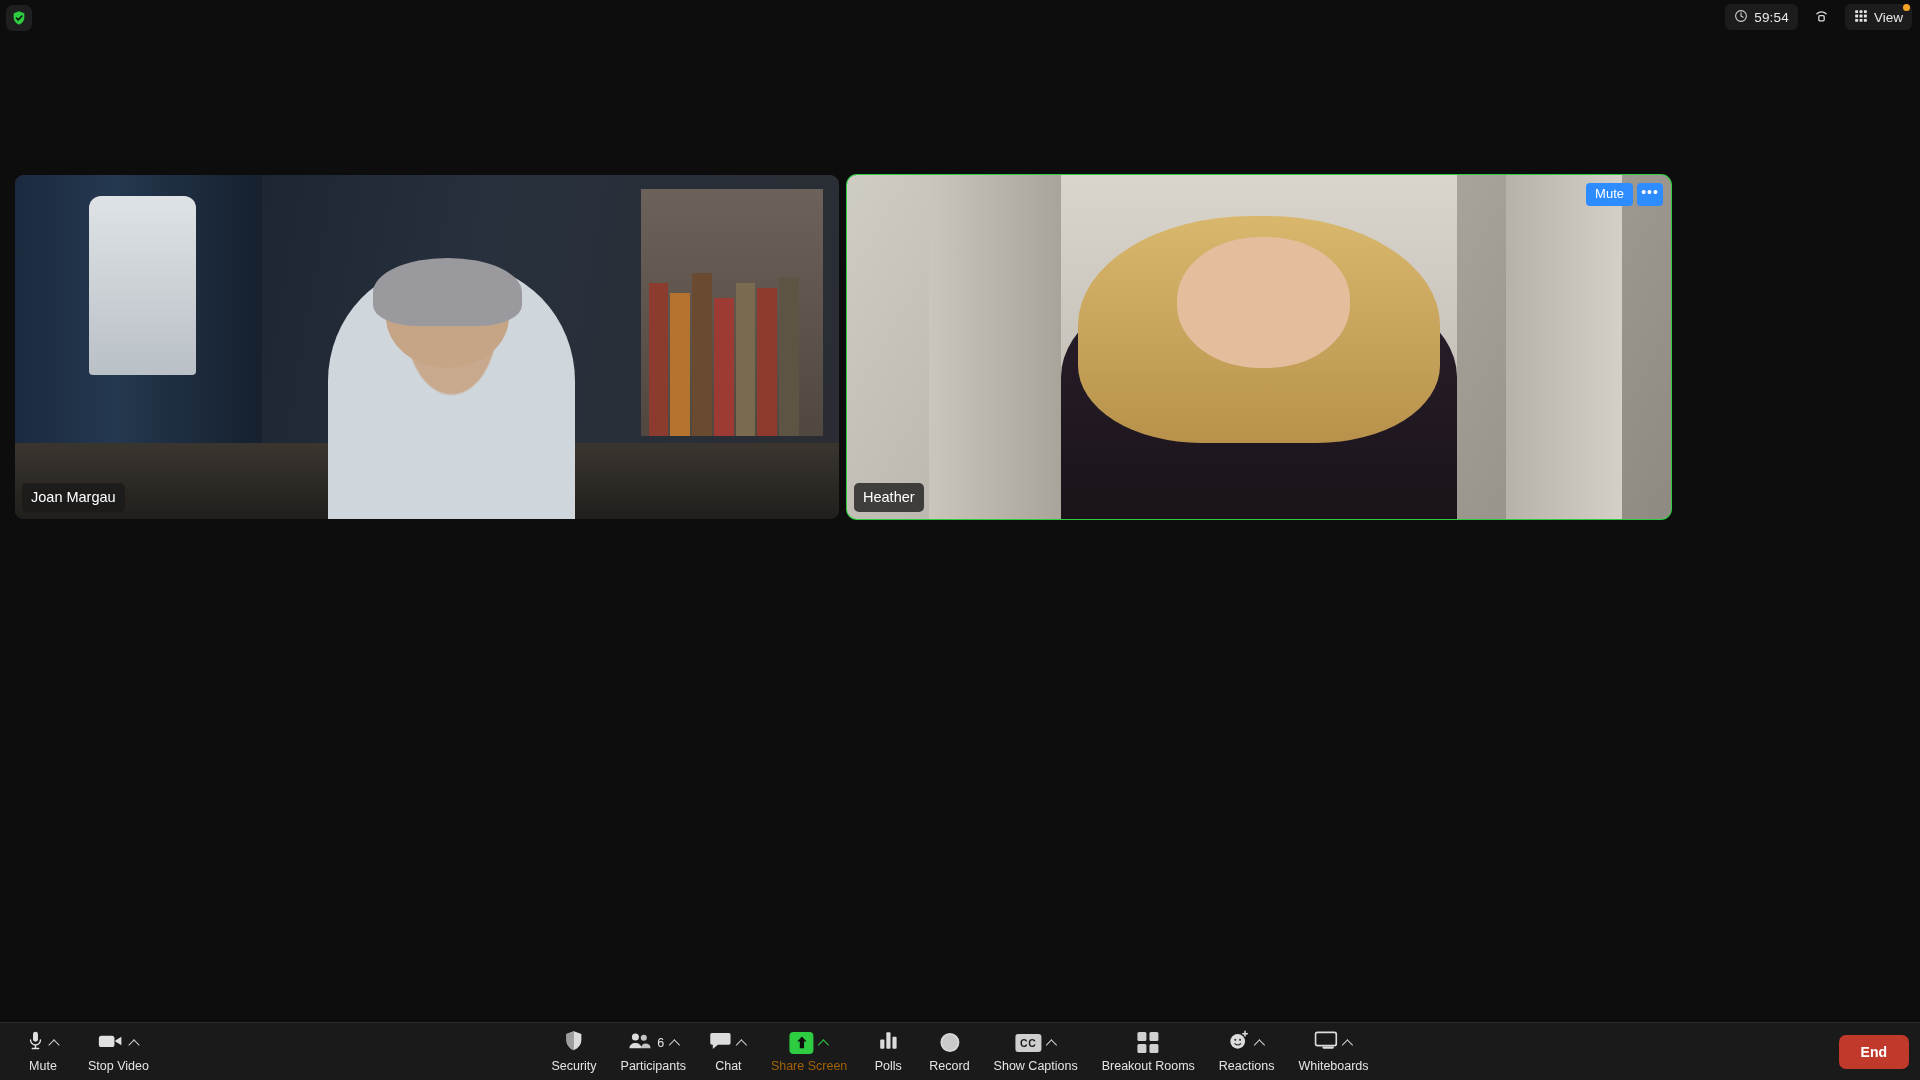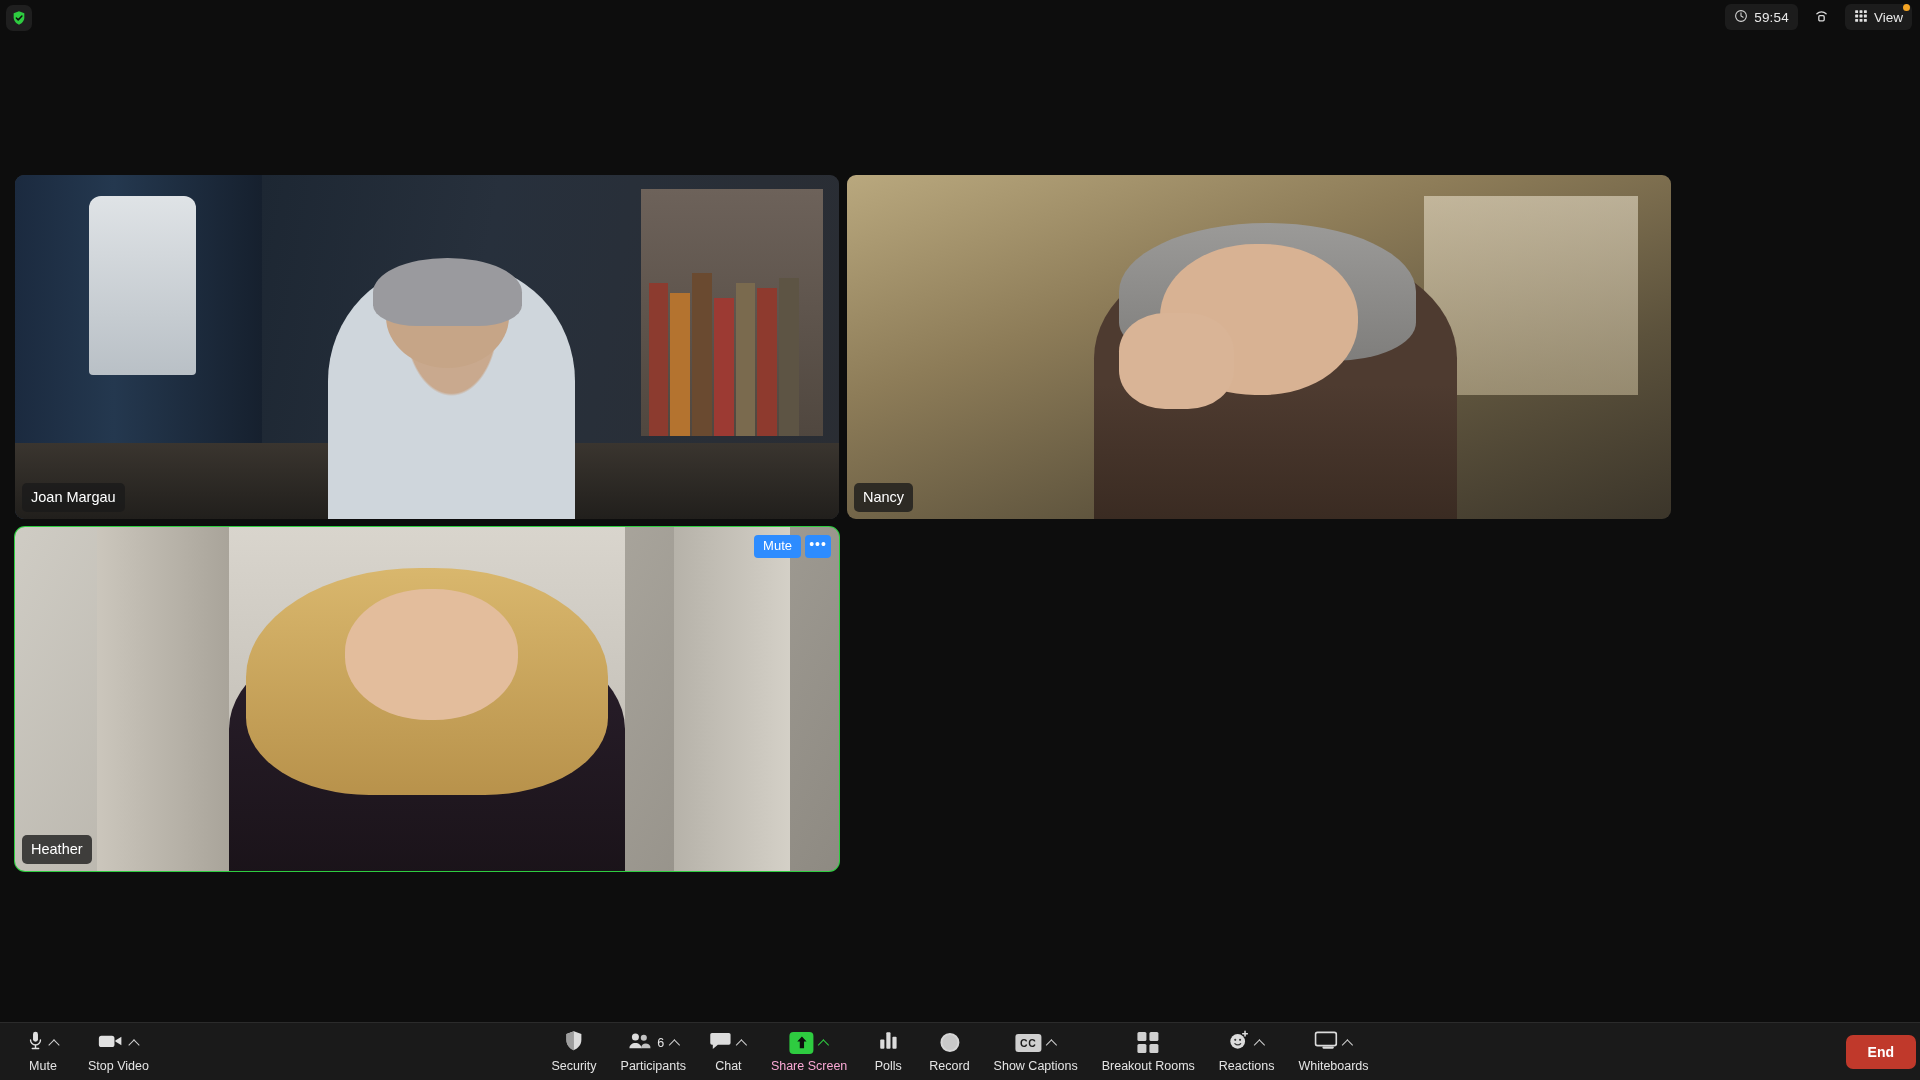--- a/index.html
+++ b/index.html
@@ -146,30 +146,30 @@
   .toolbar {
     position: absolute; left: 0; bottom: 0; width: 1920px; height: 58px;
     background: #1a1a1a; border-top: 1px solid #2b2b2b;
     display: flex; align-items: center;
   }
   .tb-left { position: absolute; left: 14px; display: flex; align-items: flex-start; gap: 4px; }
   .tb-center {
     position: absolute; left: 50%; transform: translateX(-50%);
     display: flex; align-items: flex-start; gap: 0px;
   }
-  .tb-right { position: absolute; right: 4px; }
+  .tb-right { position: absolute; right: 11px; }
 
   .tb-item {
     display: flex; flex-direction: column; align-items: center;
     min-width: 58px; padding: 0 12px; cursor: pointer; color: #e6e6e6;
     position: relative;
   }
   .tb-icon-row { display: flex; align-items: center; gap: 6px; height: 24px; }
   .tb-label { font-size: 12.5px; margin-top: 4px; color: #e4e4e4; white-space: nowrap; }
-  .tb-item.green .tb-label { color: #f9a8d4; }
+  .tb-item.green .tb-label { color: #a16207; }
   .tb-count { font-size: 12.5px; color: #e4e4e4; }
   .chev { width: 9px; height: 9px; position: relative; display: inline-block; }
   .chev::before {
     content: ""; position: absolute; left: 0; top: 3px;
     width: 7px; height: 7px; border-left: 1.6px solid #cfcfcf; border-top: 1.6px solid #cfcfcf;
     transform: rotate(45deg);
   }
   .chev.green::before { border-color: #2ecc40; }
   .end-btn {
     background: #c0392b; color: #fff; border: none; cursor: pointer;
@@ -265,30 +265,20 @@
         </div>
         <div class="obj desk"></div>
         <div class="obj person"></div>
         <div class="obj head"></div>
         <div class="obj hair"></div>
       </div>
       <div class="namebadge">Joan Margau</div>
     </div>
 
 
-    <div class="tile">
-      <div class="sc s3">
-        <div class="obj win"></div>
-        <div class="obj person3"></div>
-        <div class="obj hair3"></div>
-        <div class="obj head3"></div>
-        <div class="obj hand3"></div>
-      </div>
-      <div class="namebadge">Nancy</div>
-    </div>
 
 
 
     <div class="tile active">
       <div class="sc s6">
         <div class="obj wall"></div>
         <div class="obj doorf"></div>
         <div class="obj doorf2"></div>
         <div class="obj person6"></div>
         <div class="obj hair6"></div>

